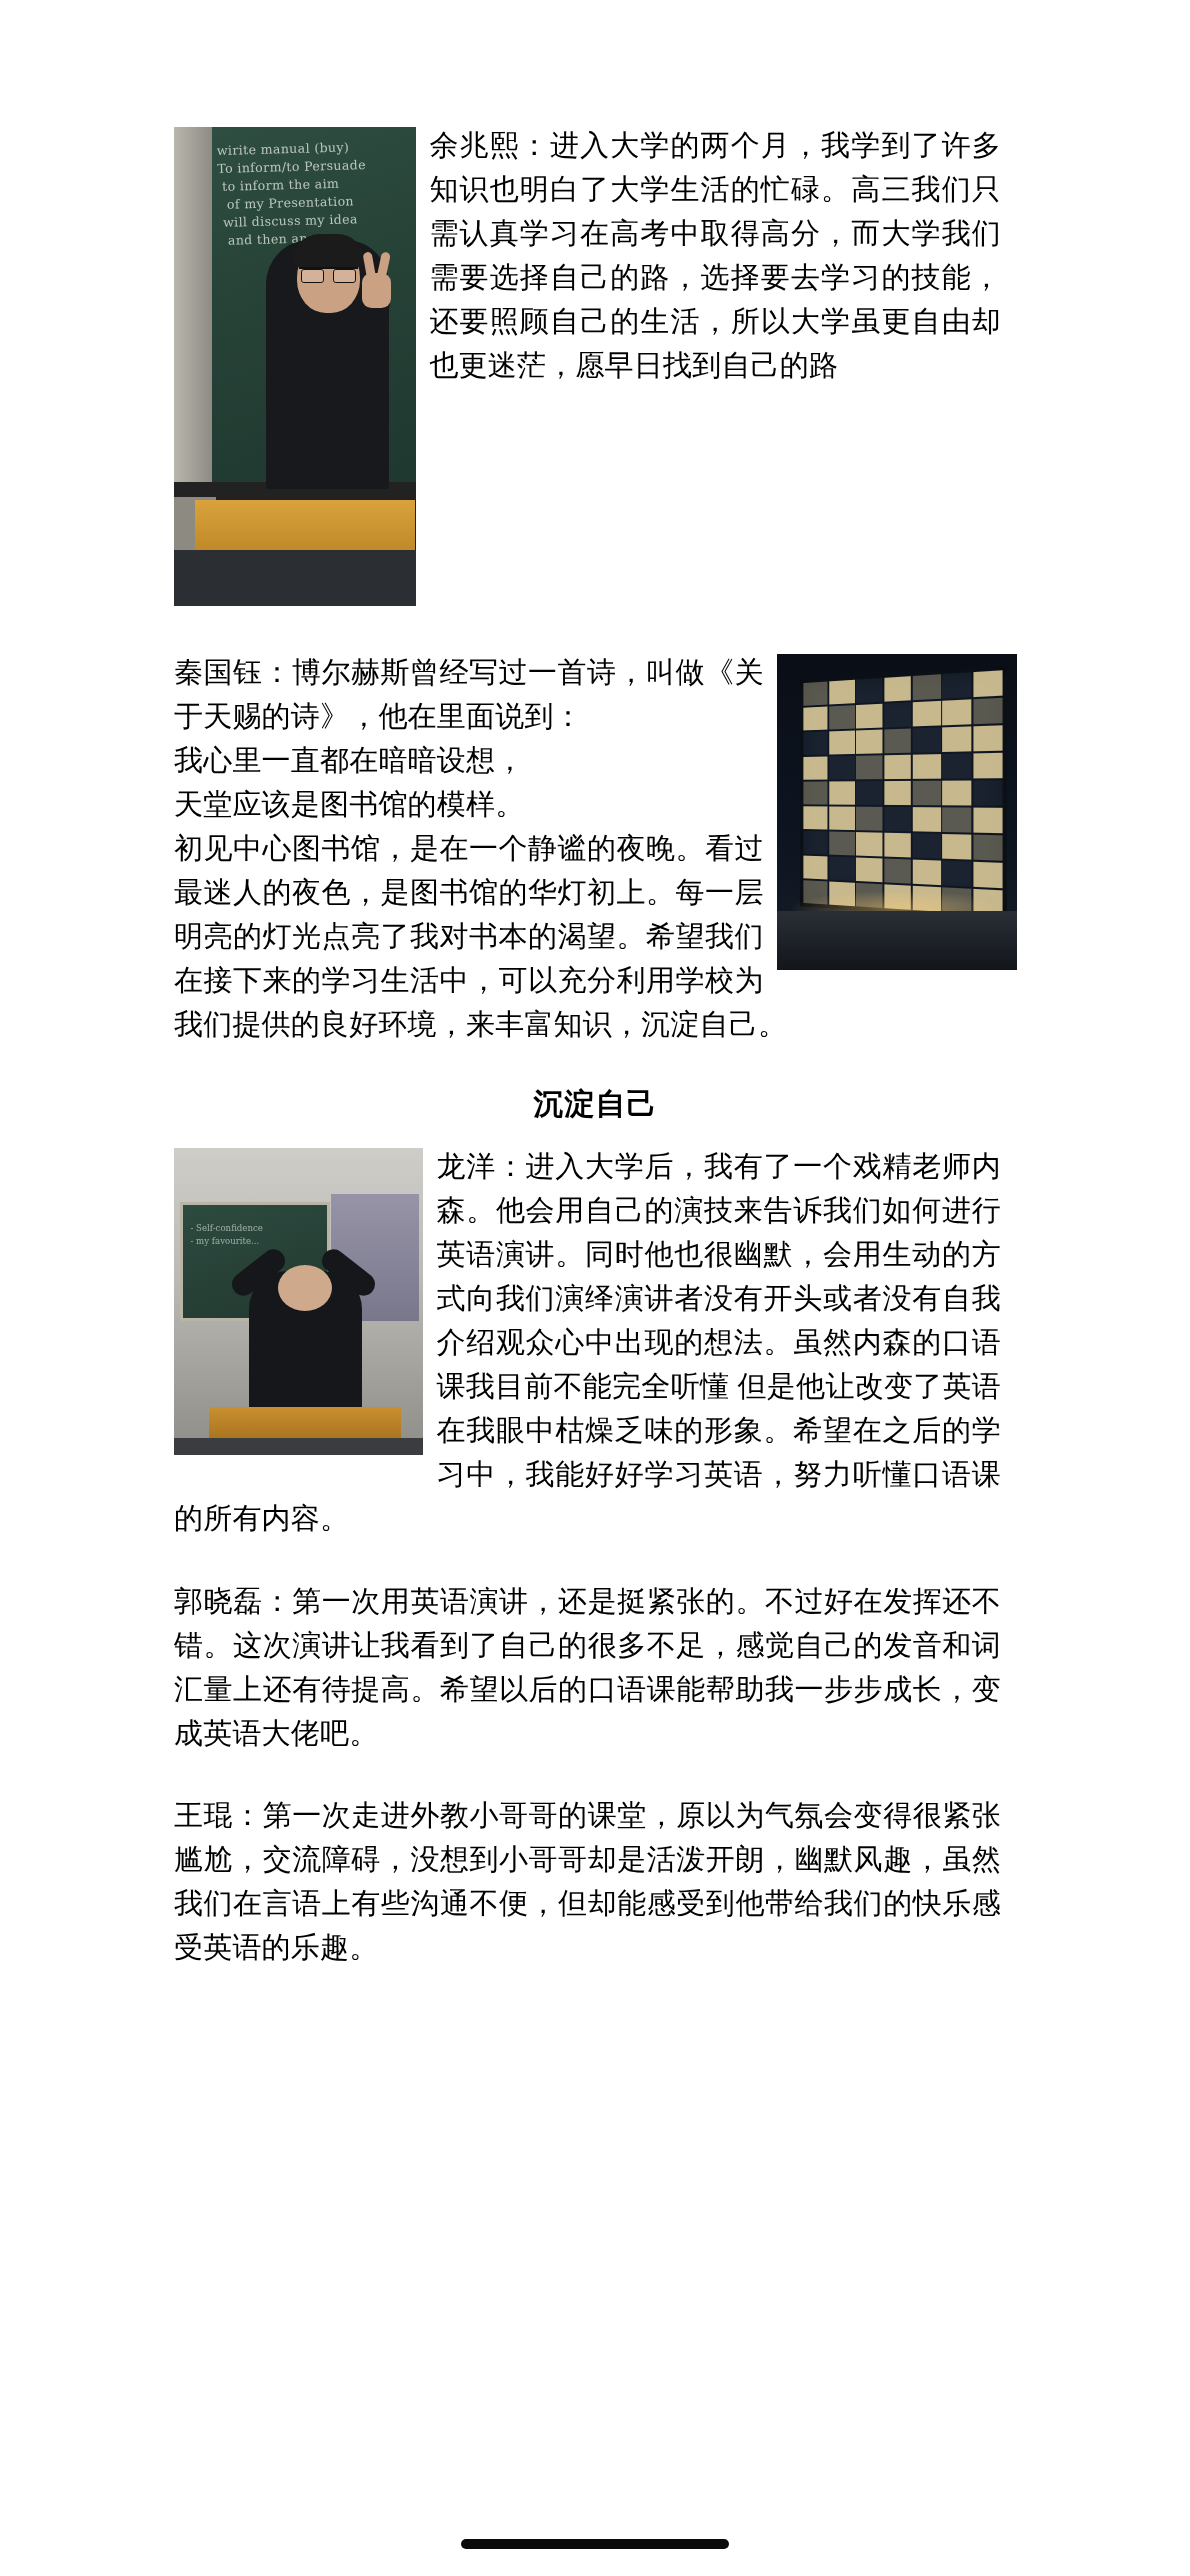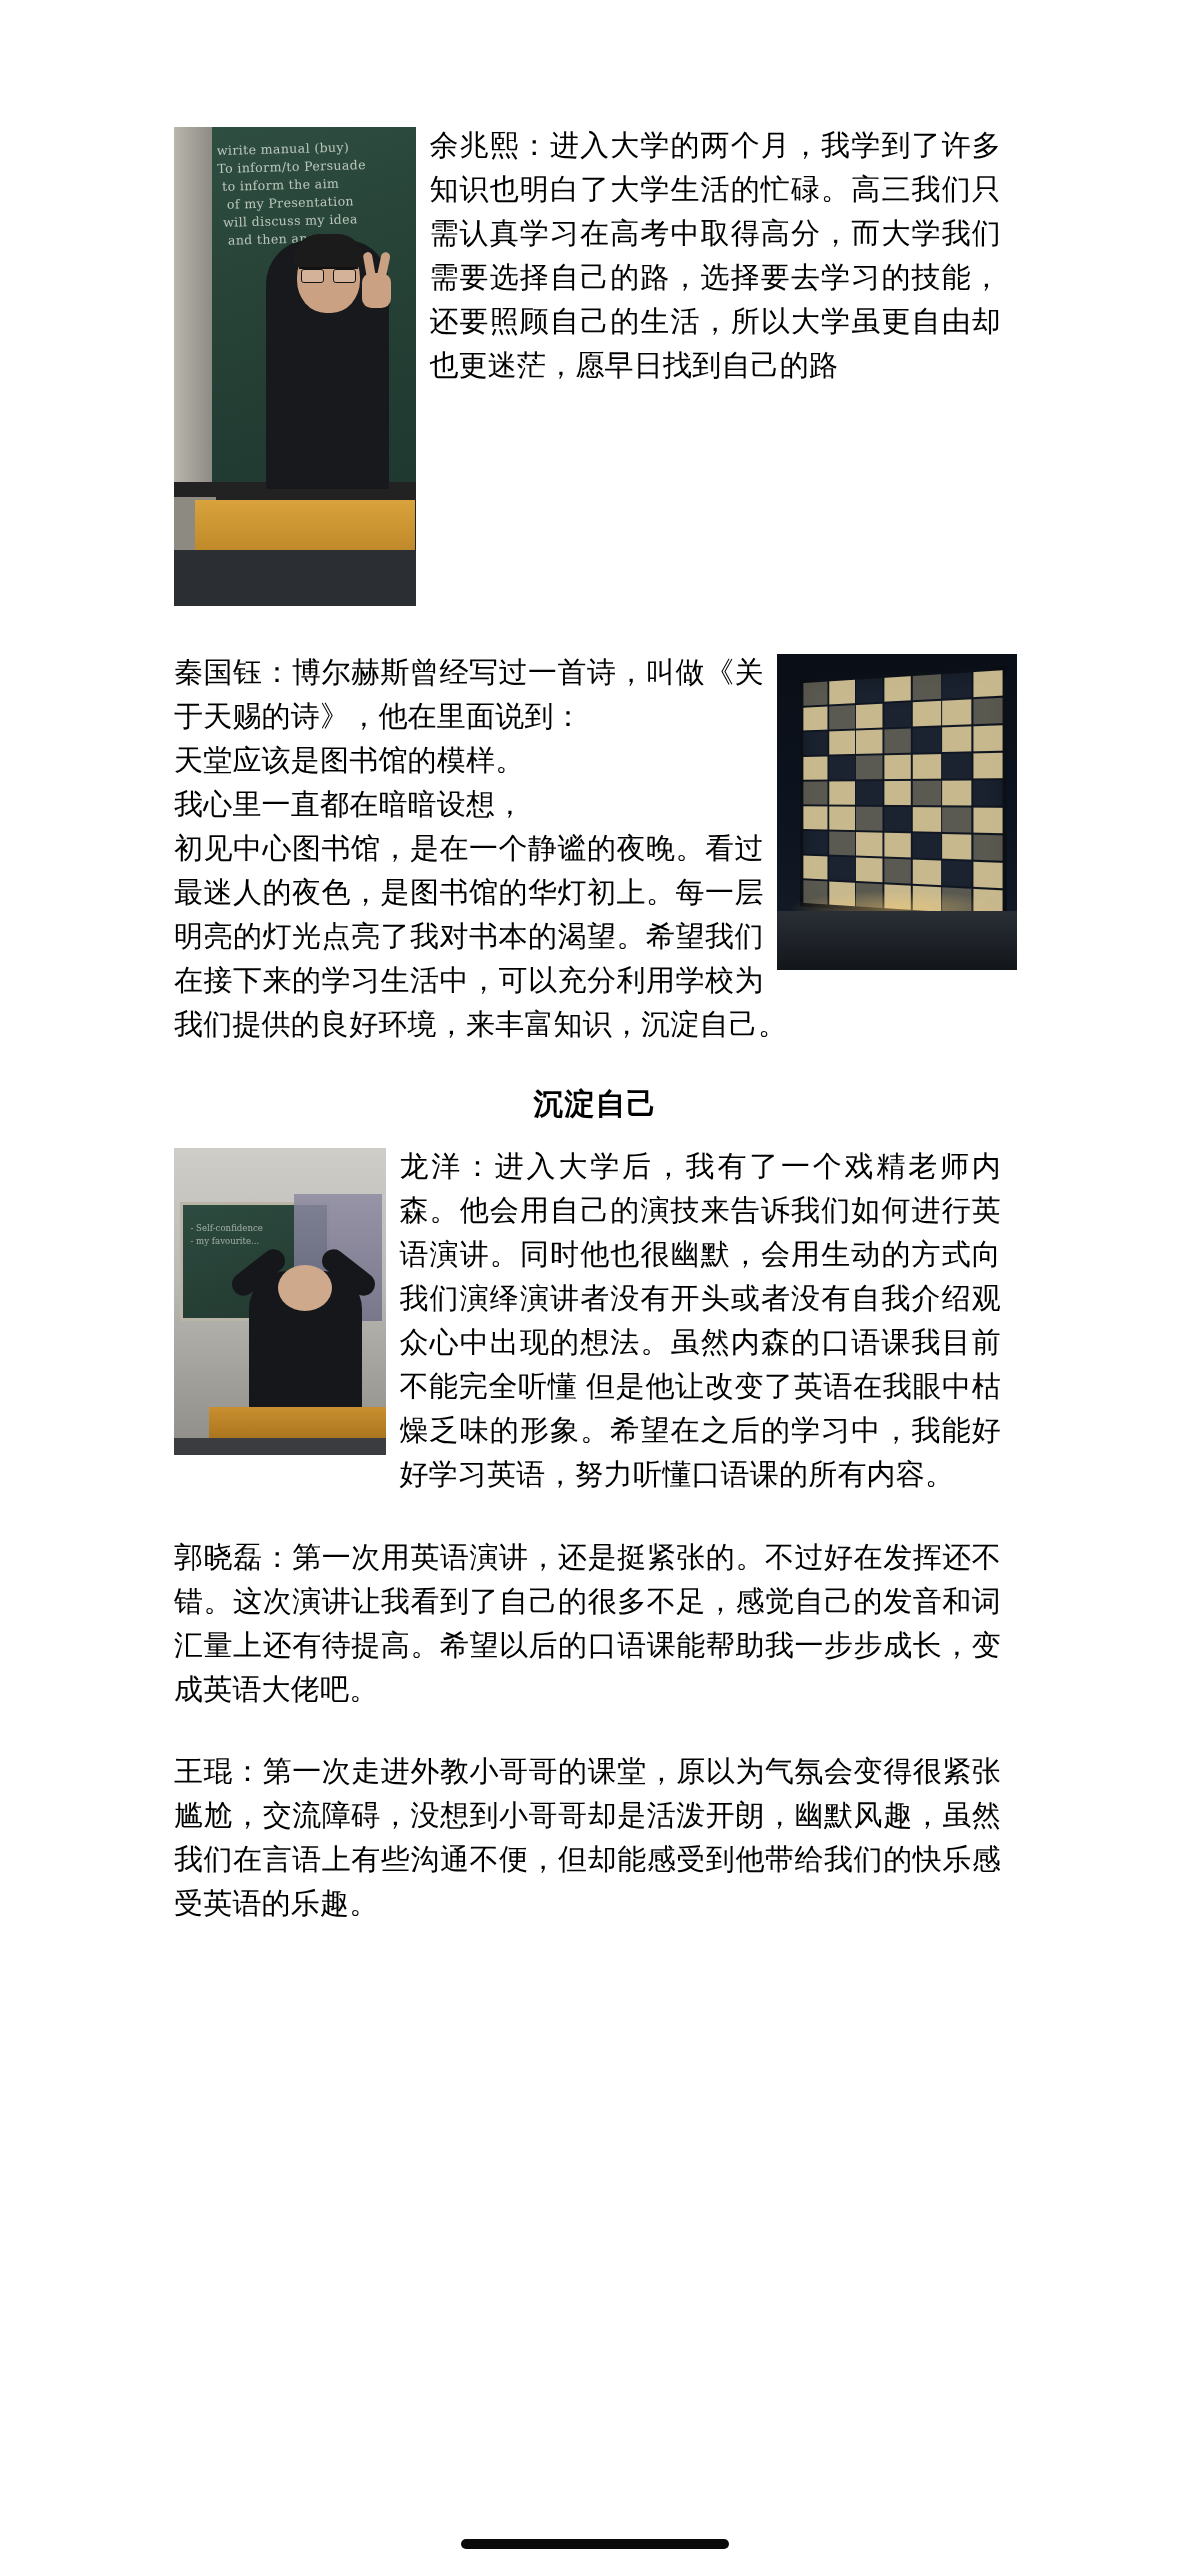--- a/index.html
+++ b/index.html
@@ -186,21 +186,21 @@
   .ph2-ground {
     position: absolute; left: 0; bottom: 0; width: 100%; height: 59px;
     background: linear-gradient(180deg, #2a2f36, #12161b);
   }
   .ph2-glow {
     position: absolute; left: 9.6px; bottom: 42px; width: 220px; height: 38px;
     background: radial-gradient(ellipse at center, rgba(255,210,120,0.45), rgba(255,210,120,0) 70%);
   }
 
   
-  .photo3 { width: 212px; height: 307px; background: #2a2d31; }
+  .photo3 { width: 249px; height: 307px; background: #2a2d31; }
   .ph3-wall {
     position: absolute; left: 0; top: 0; width: 100%; height: 100%;
     background: linear-gradient(180deg, #cfcdc8 0%, #bcbab4 42%, #8e8c87 100%);
   }
   .ph3-board {
     position: absolute; left: 5.8px; top: 54px; width: 144px; height: 113px;
     background: linear-gradient(160deg, #2d4b40, #22382f);
     border: 3.8px solid #b9b4a6;
   }
   .ph3-chalk {
@@ -364,22 +364,22 @@
               <i class="lit"></i>
               <i class="dim"></i>
               <i class="lit"></i>
           </div>
         </div>
         <div class="ph2-glow"></div>
         <div class="ph2-ground"></div>
       </div>
 
       <p class="para tight">秦国钰：博尔赫斯曾经写过一首诗，叫做《关于天赐的诗》，他在里面说到：</p>
+      <p class="para tight">我心里一直都在暗暗设想，</p>
       <p class="para tight">天堂应该是图书馆的模样。</p>
-      <p class="para tight">我心里一直都在暗暗设想，</p>
       <p class="para">初见中心图书馆，是在一个静谧的夜晚。看过最迷人的夜色，是图书馆的华灯初上。每一层明亮的灯光点亮了我对书本的渴望。希望我们在接下来的学习生活中，可以充分利用学校为我们提供的良好环境，来丰富知识，沉淀自己。</p>
     </div>
 
     <div class="spacer-sm"></div>
 
     <h2 class="section-title">沉淀自己</h2>
 
     <div class="clearfix">
 
       <div class="photo photo3 img-left">

